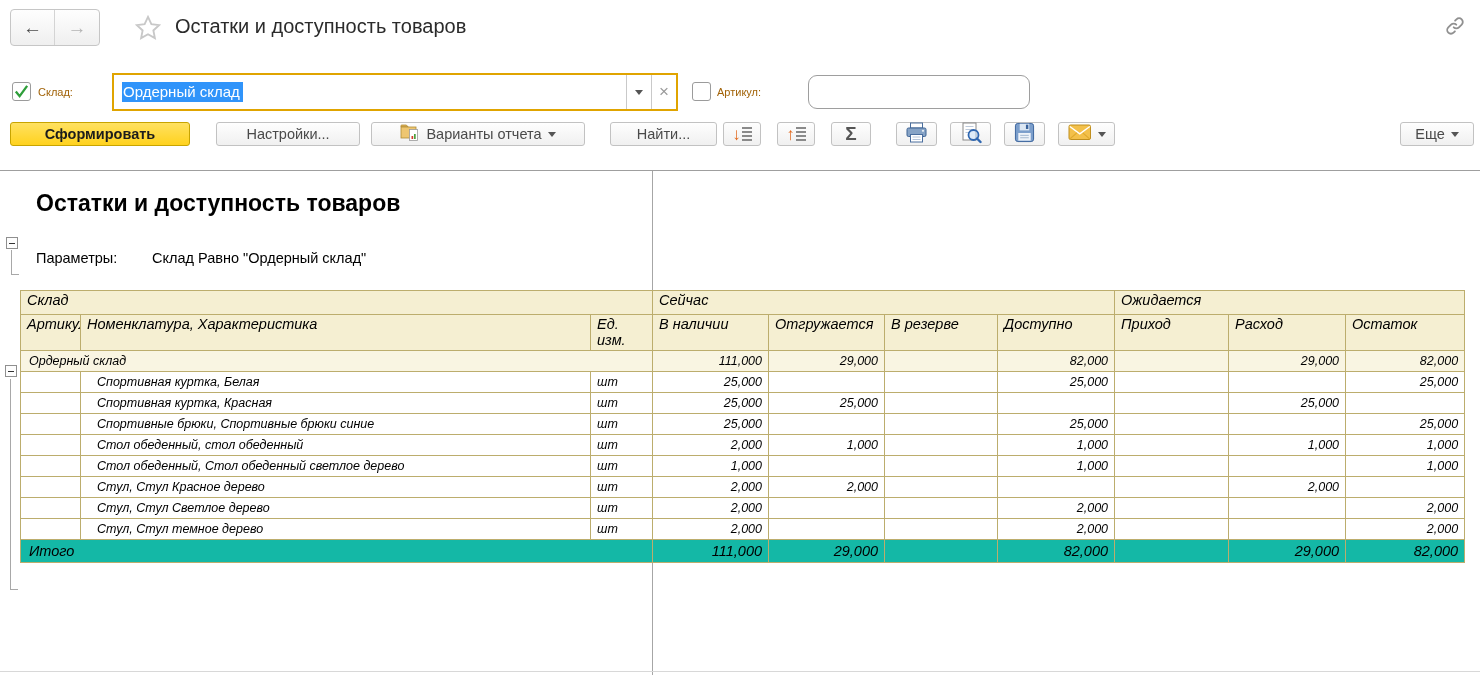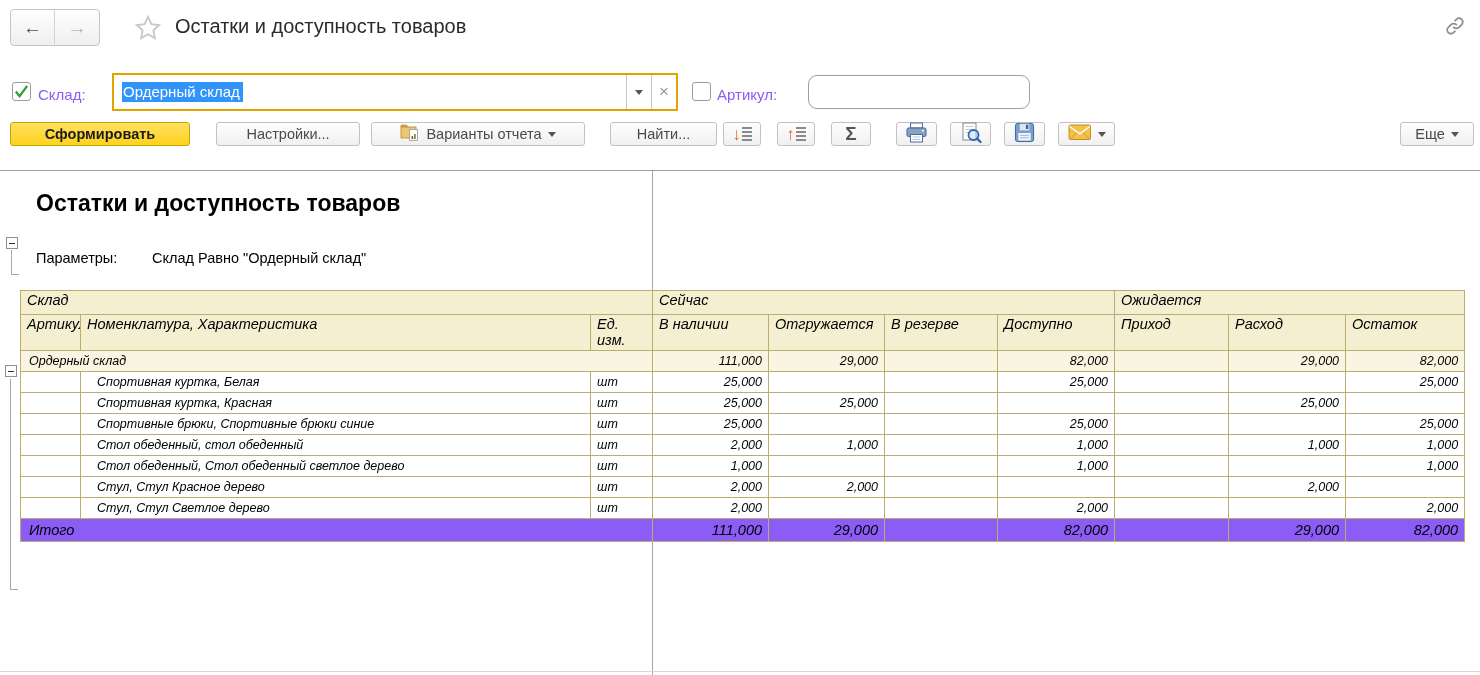--- a/index.html
+++ b/index.html
@@ -10,21 +10,21 @@
   .navgroup { left:10px; top:9px; height:37px; display:flex; border:1px solid #c6c6c6; border-radius:4px; background:linear-gradient(#fefefe,#efefef); overflow:hidden; }
   .navbtn { width:44px; display:flex; align-items:center; justify-content:center; font-size:19px; cursor:pointer; }
   .navbtn.back { color:#4a4a4a; border-right:1px solid #d4d4d4; }
   .navbtn.fwd { color:#b3b3b3; }
   .star { left:134px; top:14px; }
   .page-title { left:175px; top:15px; font-size:20px; color:#2b2b2b; white-space:nowrap; }
   .linkicon { left:1444px; top:15px; }
 
   
   .checkbox { width:19px; height:19px; border:1px solid #9b9b9b; border-radius:3px; background:#fff; display:flex; align-items:center; justify-content:center; }
-  .flabel { font-size:15px; color:#8b5cf6; white-space:nowrap; }
+  .flabel { font-size:11px; color:#a16207; white-space:nowrap; }
   .field-sklad { left:112px; top:73px; width:566px; height:38px; border:2px solid #e0a400; background:#fff; display:flex; align-items:stretch; }
   .field-text { flex:1; display:flex; align-items:center; padding-left:8px; font-size:15px; overflow:hidden; }
   .sel { background:#3094fa; color:#fff; padding:1px 3px 2px 1px; white-space:nowrap; }
   .fbtn { width:25px; display:flex; align-items:center; justify-content:center; border-left:1px solid #c9c9c9; color:#666; cursor:pointer; }
   .caret { width:0; height:0; border-left:4px solid transparent; border-right:4px solid transparent; border-top:5px solid #555; display:inline-block; }
   .clear-x { font-size:17px; color:#9a9a9a; }
   .field-artikul { left:808px; top:75px; width:222px; height:34px; border:1px solid #9e9e9e; border-radius:9px; background:#fff; }
 
   
   .btn { position:absolute; top:122px; height:24px; display:flex; align-items:center; justify-content:center; gap:6px; border:1px solid #c2c2c2; border-radius:3px; background:linear-gradient(#fefefe,#f0f0f0); color:#4a4a4a; font-size:14.5px; cursor:pointer; white-space:nowrap; }
@@ -53,21 +53,21 @@
   table.rep th { background:#f5efd2; font-weight:normal; font-size:14.5px; text-align:left; padding:1px 6px; vertical-align:top; color:#000; }
   tr.band th { height:24px; }
   tr.cols th { height:36px; }
   tr.grp td { background:#f9f5e2; height:21px; font-size:12.5px; color:#000; }
   tr.grp td.gname { padding-left:8px; }
   tr.data td { background:#fff; height:21px; font-size:12.5px; color:#000; }
   td.c-art { padding-left:6px; }
   td.c-name { padding-left:16px; }
   td.c-unit { padding-left:6px; }
   td.num { text-align:right; padding:0 6px 0 2px; }
-  tr.total td { background:#8b5cf6; height:23px; font-size:14.5px; color:#000; }
+  tr.total td { background:#14b8a6; height:23px; font-size:14.5px; color:#000; }
   tr.total td.gname { padding-left:8px; }
 </style>
 </head>
 <body>
 
 <div class="abs navgroup">
   <div class="navbtn back">
       <span>←</span>
     </div>
   <div class="navbtn fwd">
@@ -335,20 +335,32 @@
     <td class="c-name">Стул, Стул Светлое дерево</td>
     <td class="c-unit">шт</td>
     <td class="num">2,000</td>
     <td class="num"></td>
     <td class="num"></td>
     <td class="num">2,000</td>
     <td class="num"></td>
     <td class="num"></td>
     <td class="num">2,000</td>
   </tr>
+  <tr class="data">
+    <td class="c-art"></td>
+    <td class="c-name">Стул, Стул темное дерево</td>
+    <td class="c-unit">шт</td>
+    <td class="num">2,000</td>
+    <td class="num"></td>
+    <td class="num"></td>
+    <td class="num">2,000</td>
+    <td class="num"></td>
+    <td class="num"></td>
+    <td class="num">2,000</td>
+  </tr>
   <tr class="total">
     <td colspan="3" class="gname">Итого</td>
     <td class="num">111,000</td>
     <td class="num">29,000</td>
     <td class="num"></td>
     <td class="num">82,000</td>
     <td class="num"></td>
     <td class="num">29,000</td>
     <td class="num">82,000</td>
   </tr>

